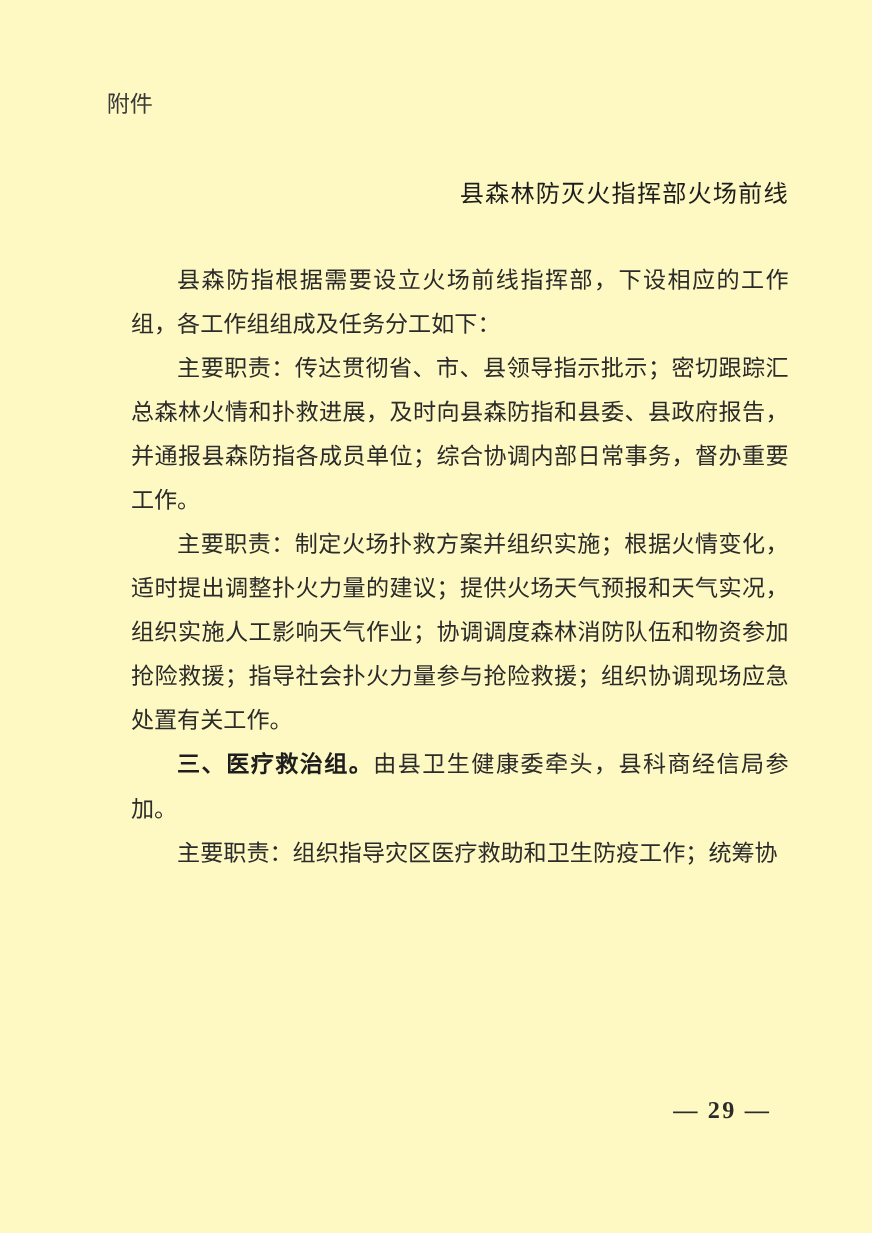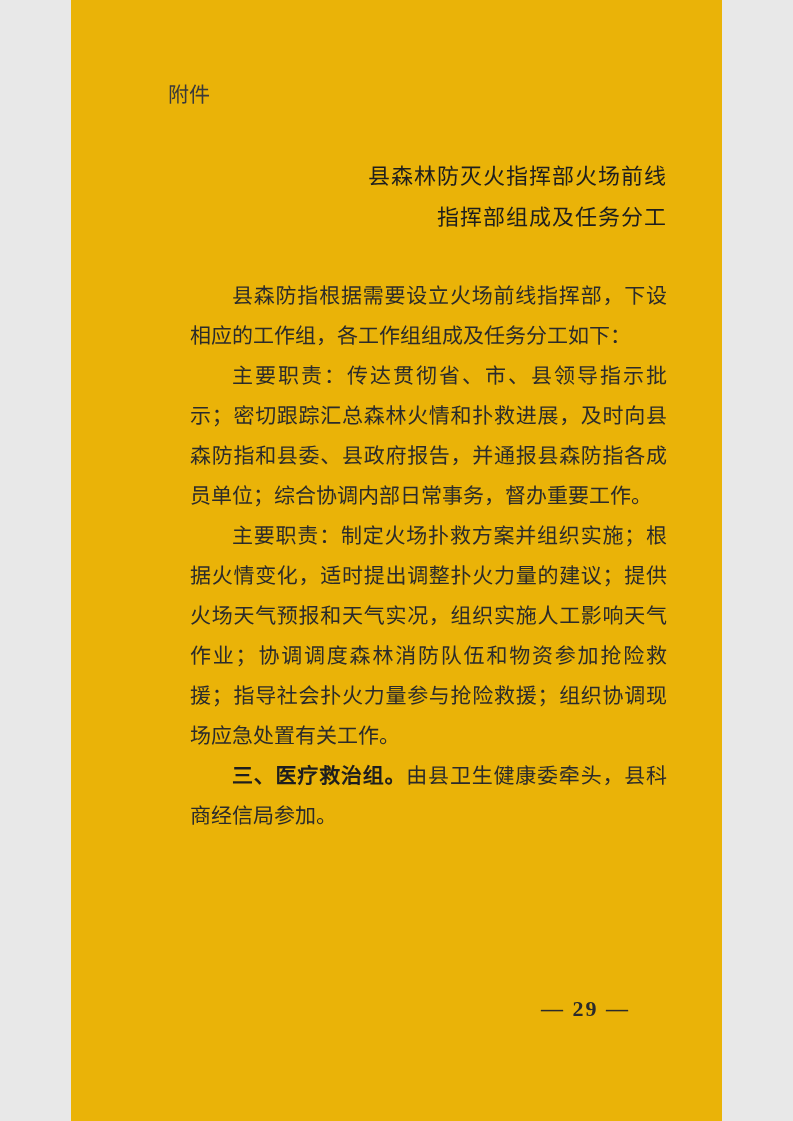--- a/index.html
+++ b/index.html
@@ -2,26 +2,26 @@
 <html lang="zh-CN"><head>
 <meta charset="utf-8">
 <style>
   html, body {
     margin: 0;
     padding: 0;
     background: #e8e8e8;
   }
   .page {
     position: relative;
-    width: 651px;
+    width: 793px;
     height: 1121px;
     margin: 0 auto;
-    background: #eab308;
+    background: #fef9c3;
     box-sizing: border-box;
-    padding: 80px 55px 0 97px;
+    padding: 80px 76px 0 97px;
     color: #262626;
     overflow: hidden;
   }
   .attachment {
     font-family: "Liberation Serif", "DejaVu Serif", serif;
     font-size: 21px;
     line-height: 30px;
     color: #3a3a3a;
   }
   .doc-title {
@@ -67,31 +67,31 @@
 </style>
 </head>
 <body>
 
 <div class="page">
 
   <div class="attachment">附件</div>
 
   <h1 class="doc-title">
     <span>县森林防灭火指挥部火场前线</span><br>
-    <span>指挥部组成及任务分工</span>
   </h1>
 
   <div class="doc-body">
   <p class="para"><span class="body-text">县森防指根据需要设立火场前线指挥部，下设相应的工作组，各工作组组成及任务分工如下：</span></p>
 
 
   <p class="para"><span class="body-text">主要职责：传达贯彻省、市、县领导指示批示；密切跟踪汇总森林火情和扑救进展，及时向县森防指和县委、县政府报告，并通报县森防指各成员单位；综合协调内部日常事务，督办重要工作。</span></p>
 
 
   <p class="para"><span class="body-text">主要职责：制定火场扑救方案并组织实施；根据火情变化，适时提出调整扑火力量的建议；提供火场天气预报和天气实况，组织实施人工影响天气作业；协调调度森林消防队伍和物资参加抢险救援；指导社会扑火力量参与抢险救援；组织协调现场应急处置有关工作。</span></p>
 
   <p class="para"><span class="lead">三、医疗救治组。</span><span class="body-text">由县卫生健康委牵头，县科商经信局参加。</span></p>
 
+  <p class="para"><span class="body-text">主要职责：组织指导灾区医疗救助和卫生防疫工作；统筹协</span></p>
 </div>
 
   <div class="page-number">— 29 —</div>
 
 </div>
 
 </body></html>

